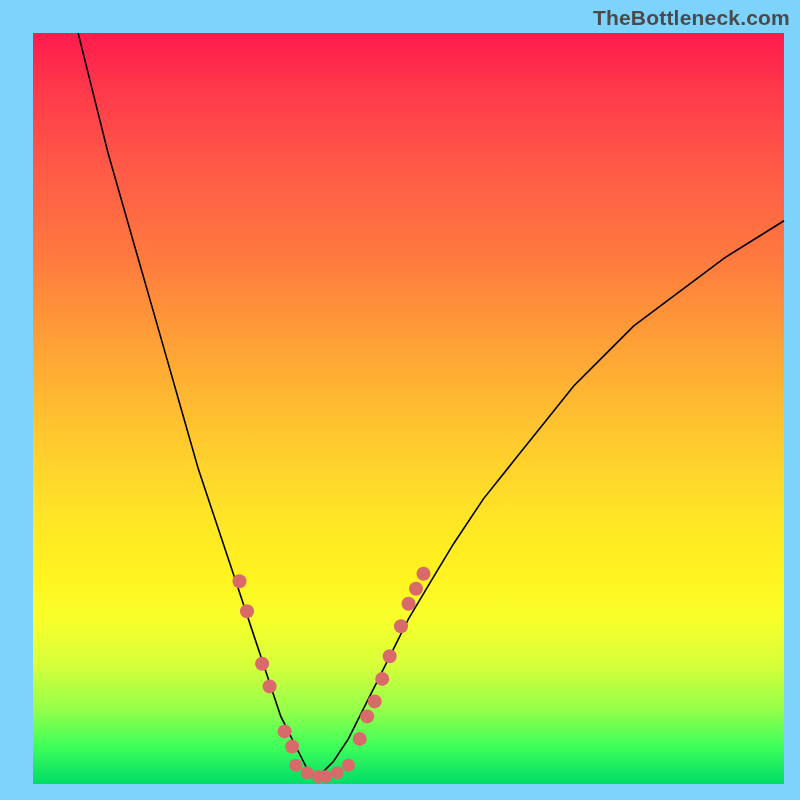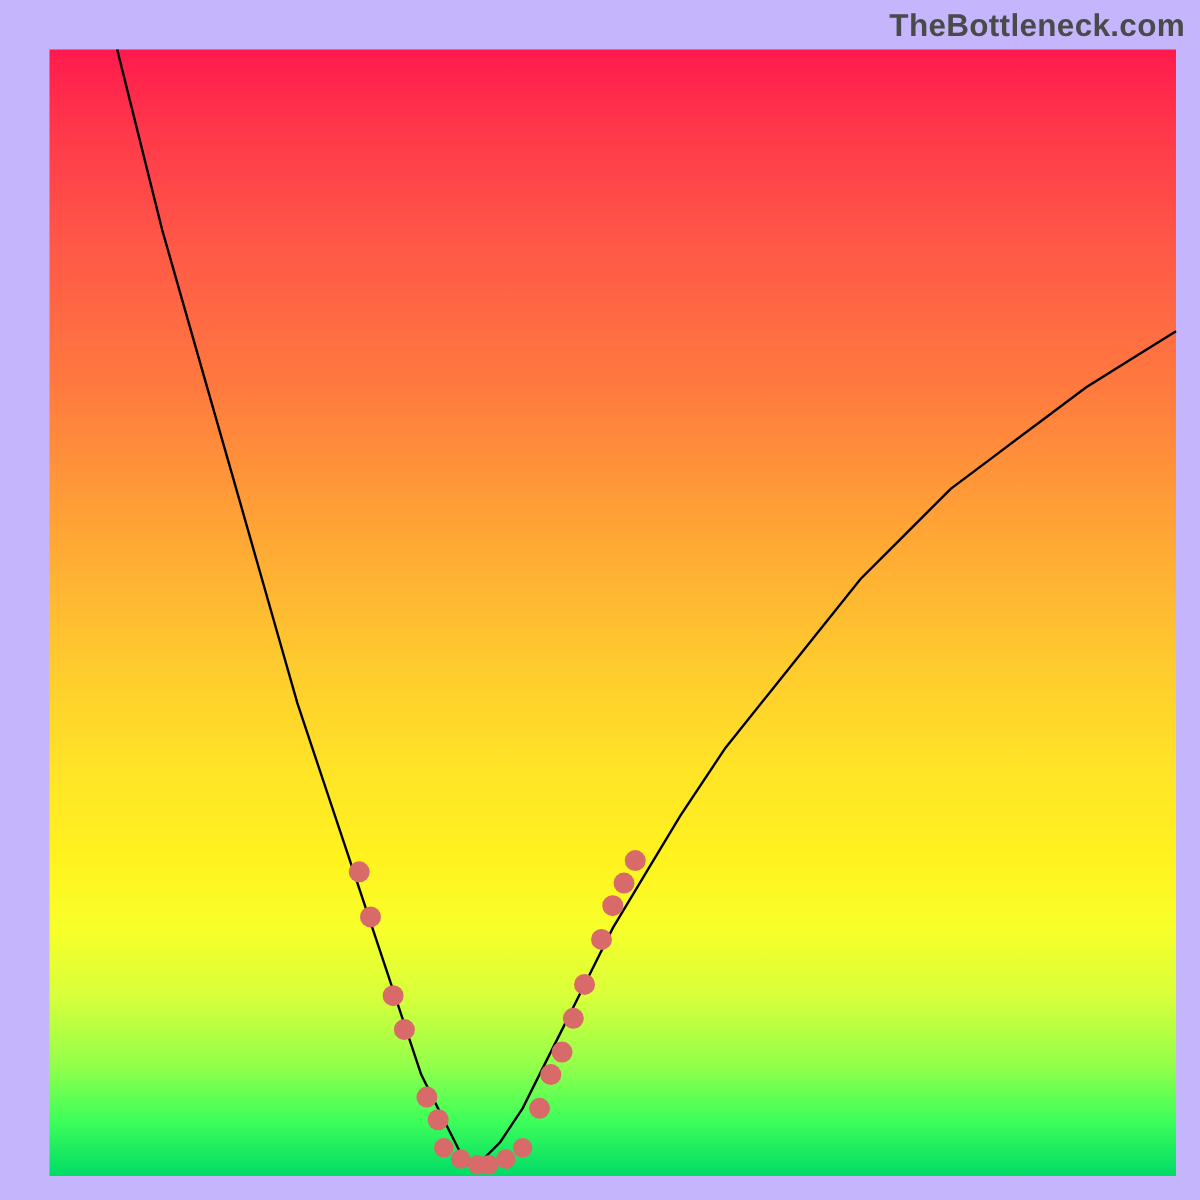--- a/index.html
+++ b/index.html
@@ -10,21 +10,21 @@
     background: #000;
     overflow: hidden;
     font-family: Arial, Helvetica, sans-serif;
   }
   .frame {
     position: absolute;
     left: 0;
     top: 0;
     width: 800px;
     height: 800px;
-    background: #c4b5fd;
+    background: #7dd3fc;
   }
   .plot-area {
     position: absolute;
     left: 33px;
     top: 33px;
     width: 751px;
     height: 751px;
     
     background: linear-gradient(to bottom,
       #ff1a4d 0%,

